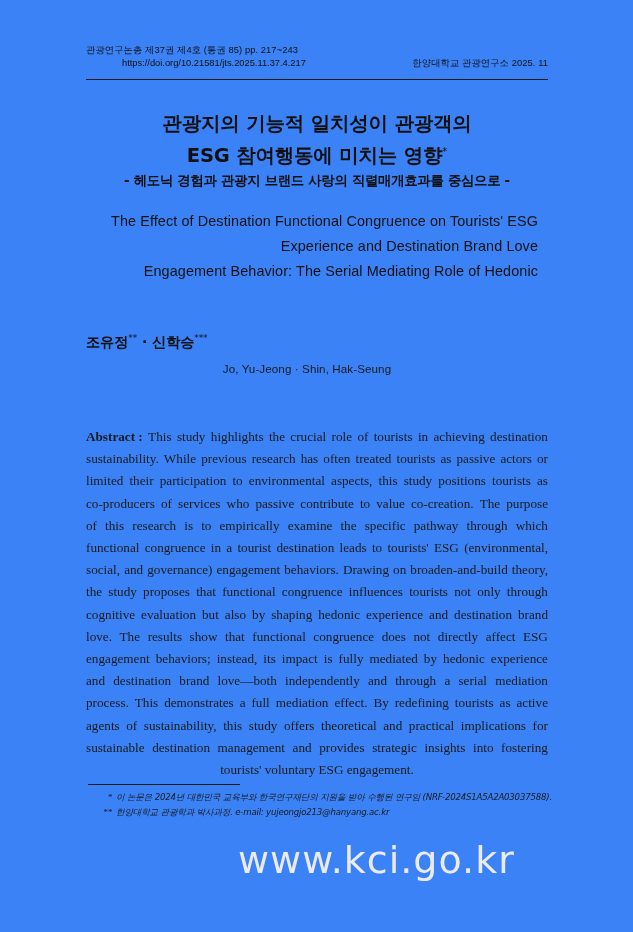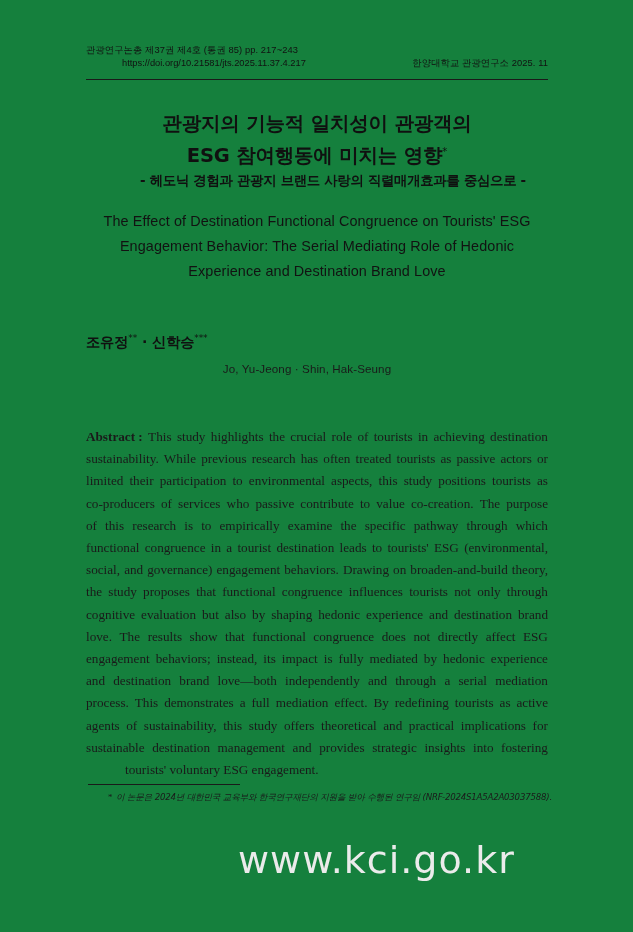--- a/index.html
+++ b/index.html
@@ -10,21 +10,21 @@
   body {
     font-family: "Liberation Serif", "DejaVu Serif", serif;
     color: #1a1a1a;
   }
 
   .page {
     position: relative;
     width: 633px;
     height: 932px;
     margin: 0 auto;
-    background: #15803d;
+    background: #3b82f6;
     overflow: hidden;
     box-sizing: border-box;
   }
 
   .content {
     position: absolute;
     left: 86px;
     top: 0;
     width: 462px;
     height: 932px;
@@ -79,39 +79,39 @@
   }
   .ko-title .ln { display: block; white-space: nowrap; }
   .ko-title sup {
     font-size: 10px;
     vertical-align: super;
     font-weight: 400;
   }
 
   .ko-subtitle {
     position: absolute;
-    left: 16px;
+    left: 0;
     top: 172px;
     width: 462px;
     text-align: center;
     font-family: "DejaVu Sans", "Liberation Sans", sans-serif;
     font-weight: 700;
     font-size: 13.4px;
     letter-spacing: -0.3px;
     color: #101010;
     white-space: nowrap;
   }
 
   
   .en-title {
     position: absolute;
     left: 10px;
     top: 209px;
     width: 442px;
-    text-align: center;
+    text-align: right;
     font-family: "Liberation Sans", "DejaVu Sans", sans-serif;
     font-size: 14.4px;
     line-height: 1.72;
     color: #121212;
     letter-spacing: 0.1px;
   }
   .en-title .ln { display: block; white-space: nowrap; }
 
   
   .authors-ko {
@@ -150,28 +150,29 @@
   
   .abstract {
     position: absolute;
     left: 0;
     top: 426px;
     width: 462px;
     font-family: "Liberation Serif", "DejaVu Serif", serif;
     font-size: 13.2px;
     line-height: 22.2px;
     color: #1a1a1a;
+    text-align: center;
   }
   .abstract .ln {
     display: flex;
     justify-content: space-between;
     white-space: nowrap;
     width: 100%;
   }
-  .abstract .ln.last { display: block; margin-left: 39px; }
+  .abstract .ln.last { display: block; }
   .abstract .ln > span { display: inline-block; }
   .abstract .lbl { font-weight: 700; }
 
   
   .rule-foot {
     position: absolute;
     left: 2px;
     top: 784px;
     width: 152px;
     height: 0;
@@ -252,22 +253,22 @@
     <div class="rule-top"></div>
 
     <div class="ko-title">
       <span class="ln">관광지의 기능적 일치성이 관광객의</span>
       <span class="ln"><span>ESG 참여행동에 미치는 영향</span><sup>*</sup></span>
     </div>
     <div class="ko-subtitle">- 헤도닉 경험과 관광지 브랜드 사랑의 직렬매개효과를 중심으로 -</div>
 
     <div class="en-title">
       <span class="ln">The Effect of Destination Functional Congruence on Tourists' ESG</span>
+      <span class="ln">Experience and Destination Brand Love</span>
       <span class="ln">Engagement Behavior: The Serial Mediating Role of Hedonic</span>
-      <span class="ln">Experience and Destination Brand Love</span>
     </div>
 
     <div class="authors-ko"><span>조유정</span><sup>**</sup><span> · </span><span>신학승</span><sup>***</sup></div>
     <div class="authors-en">Jo, Yu-Jeong · Shin, Hak-Seung</div>
 
     <div class="abstract" id="abstract-body">
         <div class="ln">
           <span class="lbl">Abstract : </span>
           <span>This</span>
           <span>study</span>
@@ -461,20 +462,21 @@
           <span>insights</span>
           <span>into</span>
           <span>fostering</span>
         </div>
         <div class="ln last"><span>tourists' voluntary ESG engagement.</span></div>
       </div>
 
     <div class="rule-foot"></div>
     <div class="footnotes" id="footnotes-body">
         <div class="fn fn1"><span class="mark">*</span><span class="fn-ko">이 논문은 2024년 대한민국 교육부와 한국연구재단의 지원을 받아 수행된 연구임 (NRF-2024S1A5A2A03037588).</span></div>
+        <div class="fn fn2"><span class="mark">**</span><span class="fn-ko">한양대학교 관광학과 박사과정. e-mail: yujeongjo213@hanyang.ac.kr</span></div>
       </div>
 
     <div class="watermark">www.kci.go.kr</div>
 
     <div class="pageno">217</div>
 
   </div>
 </div>
 
 </body></html>

